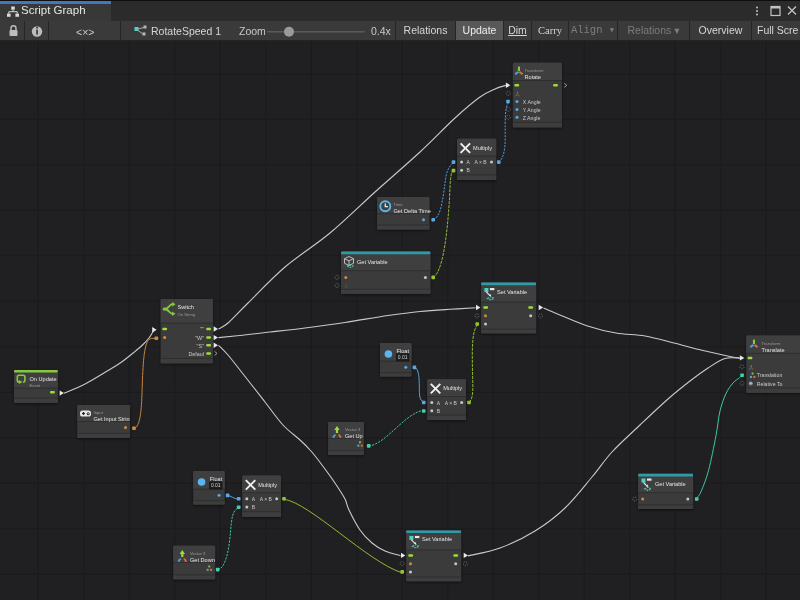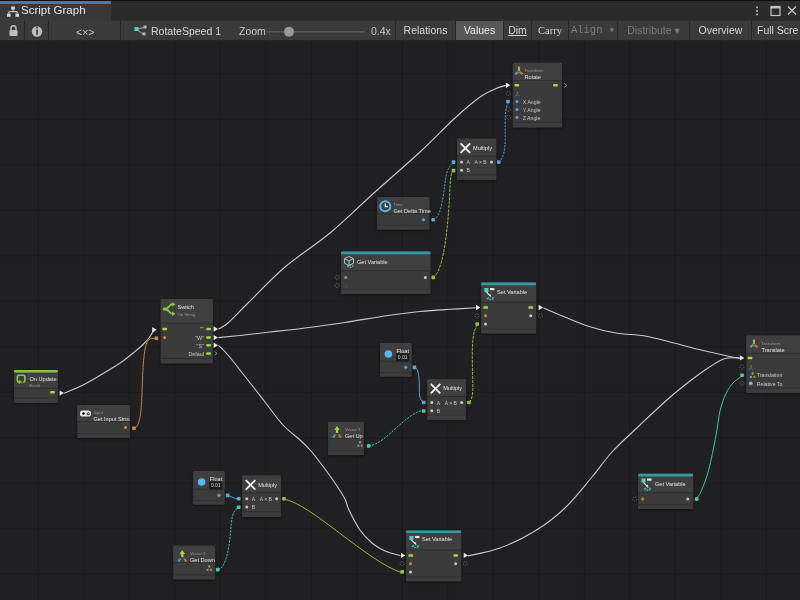--- a/index.html
+++ b/index.html
@@ -455,25 +455,25 @@
 <path d="M138,9.5 L143,13 M138,8 L144,6.5" stroke="#aaa" stroke-width="1"></path>
 <rect x="142.5" y="11.5" width="3" height="3" fill="#b5b5b5"></rect>
 <rect x="143.5" y="4.5" width="3" height="3" fill="#b5b5b5"></rect>
 <text x="151" y="14.2" font-size="10.5" fill="#d6d6d6" font-family="Liberation Sans">RotateSpeed 1</text>
 <text x="239" y="14.2" font-size="10.5" fill="#c9c9c9" font-family="Liberation Sans">Zoom</text>
 <rect x="267" y="10" width="98" height="1.6" fill="#5a5a5a" rx="0.8"></rect>
 <circle cx="289" cy="10.8" r="5" fill="#9a9a9a"></circle>
 <text x="371" y="14.2" font-size="10.5" fill="#c9c9c9" font-family="Liberation Sans">0.4x</text>
 </svg>
 <div class="tbtn" style="left:396px;width:59px;">Relations</div>
-<div class="tbtn" id="values" style="left:456px;width:47px;">Values</div>
+<div class="tbtn" id="values" style="left:456px;width:47px;">Update</div>
 <div class="tbtn" style="left:504px;width:27px;text-decoration:underline;">Dim</div>
 <div class="tbtn" style="left:532px;width:36px;font-family:Liberation Serif, serif;">Carry</div>
 <div class="tbtn dis" style="left:569px;width:48px;font-family:Liberation Mono, monospace;">Align ▾</div>
-<div class="tbtn dis" style="left:618px;width:71px;">Distribute ▾</div>
+<div class="tbtn dis" style="left:618px;width:71px;">Relations ▾</div>
 <div class="tbtn" style="left:690px;width:61px;">Overview</div>
 <div class="tbtn" style="left:757px;width:60px;text-align:left;">Full Scre</div>
 <div class="tsep" style="left:395px"></div>
     <div class="tsep" style="left:455px"></div>
 <div class="tsep" style="left:503px"></div>
     <div class="tsep" style="left:531px"></div>
 <div class="tsep" style="left:568px"></div>
     <div class="tsep" style="left:617px"></div>
 <div class="tsep" style="left:689px"></div>
     <div class="tsep" style="left:751px"></div>

